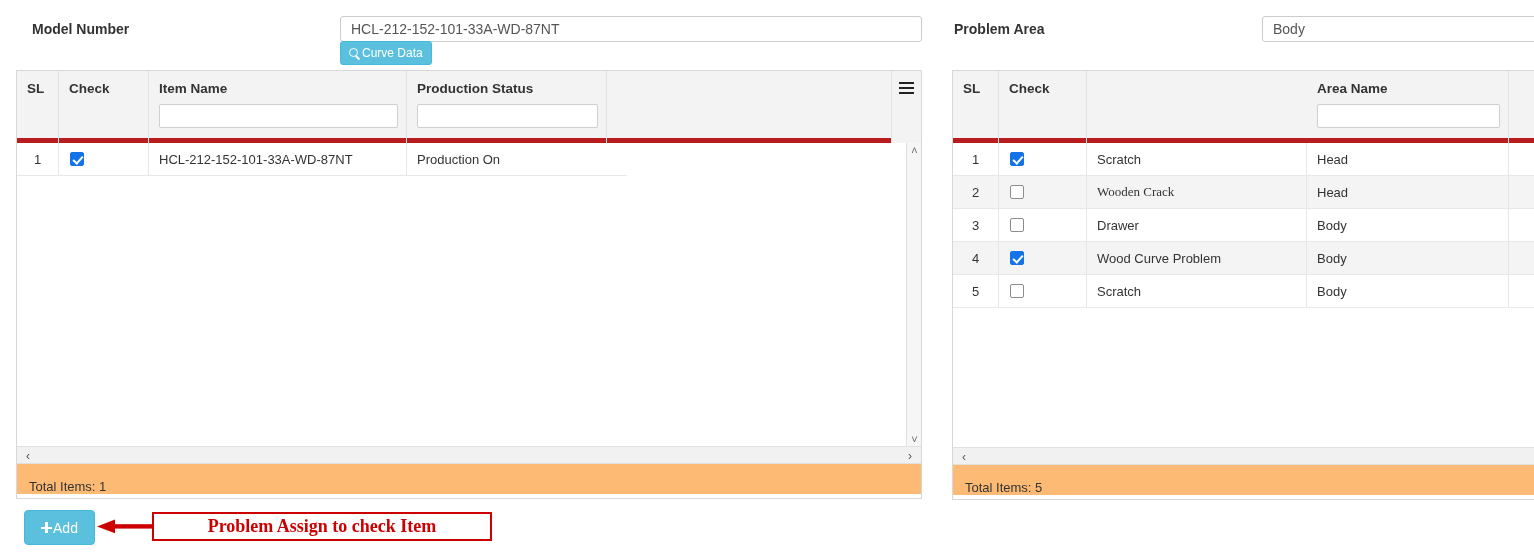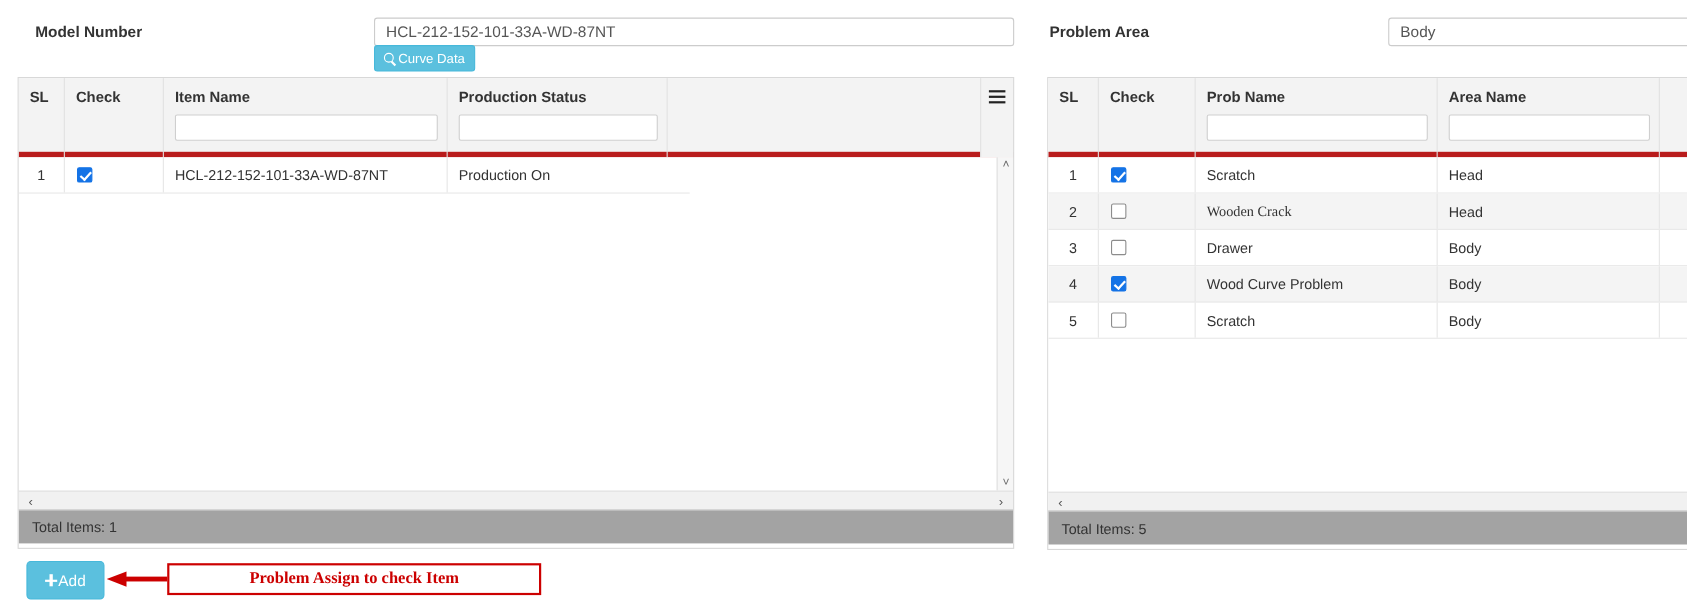--- a/index.html
+++ b/index.html
@@ -173,22 +173,22 @@
     position: absolute; top: 0; height: 17px; width: 16px;
     display: flex; align-items: center; justify-content: center;
     color: #555555; font-size: 12px; line-height: 1;
   }
   .hscroll .arrow.lf { left: 3px; }
   .hscroll .arrow.rt { right: 3px; }
 
   .grid-foot {
     position: absolute; left: 0; height: 31px;
     border-top: 1px solid #e0e0e0;
-    background: #a3a3a3;
-    display: flex; align-items: center;
+    background: #fdba74;
+    display: flex; align-items: flex-end;
     padding-left: 12px;
     font-size: 13px; color: #333333;
   }
 
   
   .btn-add {
     position: absolute; left: 24px; top: 510px;
     width: 71px; height: 35px;
     background: #5bc0de; border: 1px solid #46b8da; border-radius: 4px;
     color: #ffffff; font-size: 14px;
@@ -201,21 +201,21 @@
   .ico-plus::after  { content:""; position:absolute; left:4.3px; top:0; width:2.4px; height:11px; background:#fff; }
 
   .anno-box {
     position: absolute; left: 152px; top: 512px;
     width: 340px; height: 29px;
     border: 2px solid #cc0000; background: #ffffff;
     display: flex; align-items: center; justify-content: center;
   }
   .anno-box .txt {
     font-family: "Liberation Serif", serif;
-    font-weight: 700; font-size: 15px; color: #cc0000;
+    font-weight: 700; font-size: 18px; color: #cc0000;
     white-space: nowrap;
   }
   .anno-arrow { position: absolute; left: 97px; top: 519px; width: 57px; height: 15px; }
 </style>
 </head>
 <body>
 
 <div class="page">
 
   <label class="form-label" style="left:32px; top:21px;text-align:center;">Model Number</label>
@@ -300,24 +300,20 @@
 
   <div class="grid-panel" style="left:952px; top:70px; width:600px; height:430px;">
 
     <div class="grid-head">
       <div class="hcell" style="left:0px; width:46px;">
         <span class="htitle">SL</span>
       </div>
       <div class="hcell" style="left:46px; width:88px;">
         <span class="htitle">Check</span>
       </div>
-      <div class="hcell" style="left:134px; width:220px;">
-        <span class="htitle">Prob Name</span>
-        <input class="hfilter" value="" style="">
-      </div>
       <div class="hcell" style="left:354px; width:202px;">
         <span class="htitle">Area Name</span>
         <input class="hfilter" value="" style="">
       </div>
       <div class="hcell nobord" style="left:556px; width:44px;"></div>
     </div>
 
     <div class="grid-body" style="height:304px;">
 
       <div class="grow">

